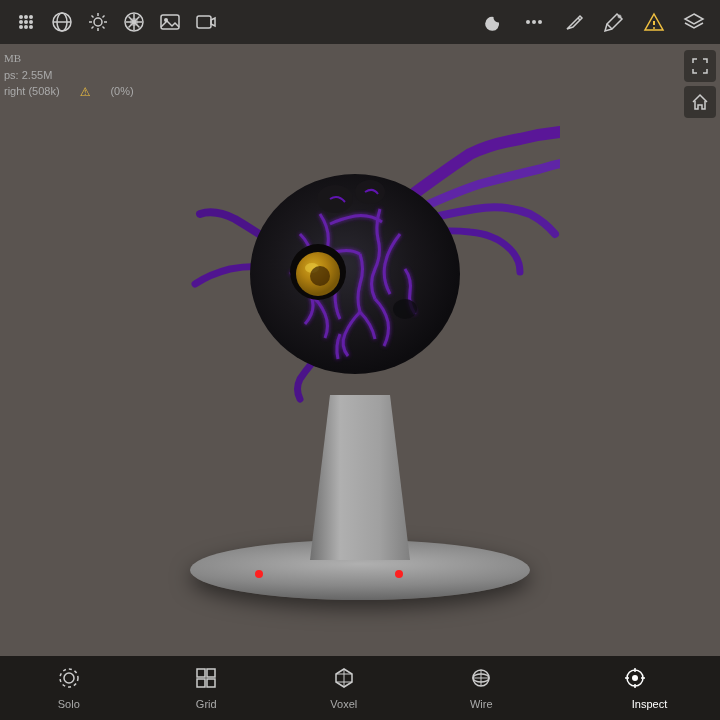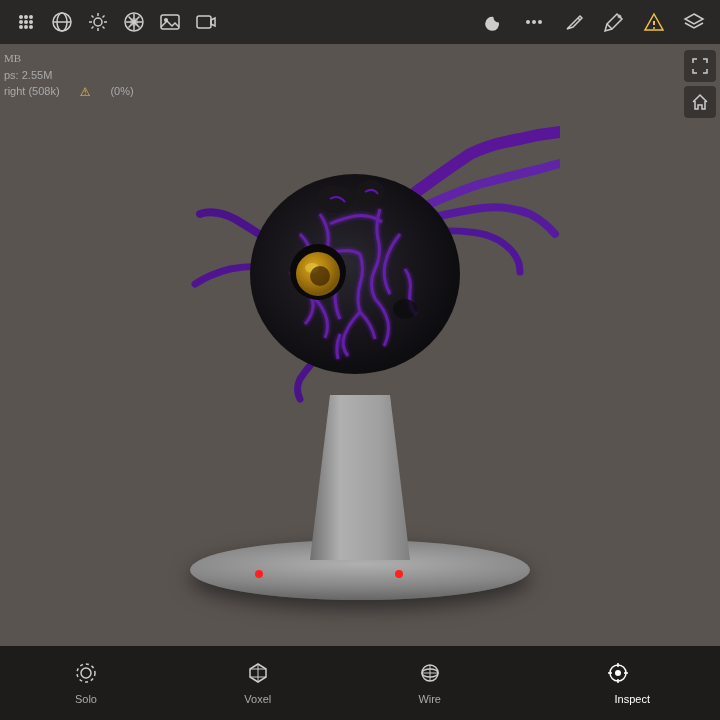--- a/index.html
+++ b/index.html
@@ -133,21 +133,21 @@
       width: 400px;
       height: 380px;
     }
 
     
     #bottom-toolbar {
       position: absolute;
       bottom: 0;
       left: 0;
       right: 0;
-      height: 74px;
+      height: 64px;
       background: #1e1c1a;
       display: flex;
       align-items: center;
       justify-content: space-around;
       z-index: 10;
     }
     .bottom-tool {
       display: flex;
       flex-direction: column;
       align-items: center;
@@ -389,20 +389,31 @@
   <div class="bottom-tool">
     <div class="tool-icon">
       <svg width="24" height="24" viewBox="0 0 24 24">
           <circle cx="12" cy="12" r="5" stroke="#ccc" stroke-width="1.5" fill="none"></circle>
           <circle cx="12" cy="12" r="9" stroke="#ccc" stroke-width="1.5" fill="none" stroke-dasharray="3 3"></circle>
         </svg>
     </div>
     <div class="tool-label">Solo</div>
   </div>
 
+  <div class="bottom-tool">
+    <div class="tool-icon">
+      <svg width="24" height="24" viewBox="0 0 24 24">
+          <rect x="3" y="3" width="8" height="8" stroke="#ccc" stroke-width="1.5" fill="none"></rect>
+          <rect x="13" y="3" width="8" height="8" stroke="#ccc" stroke-width="1.5" fill="none"></rect>
+          <rect x="3" y="13" width="8" height="8" stroke="#ccc" stroke-width="1.5" fill="none"></rect>
+          <rect x="13" y="13" width="8" height="8" stroke="#ccc" stroke-width="1.5" fill="none"></rect>
+        </svg>
+    </div>
+    <div class="tool-label">Grid</div>
+  </div>
 
 
   <div class="bottom-tool">
     <div class="tool-icon">
       <svg width="24" height="24" viewBox="0 0 24 24">
           <path d="M12 3 L20 8 L20 16 L12 21 L4 16 L4 8 Z" stroke="#ccc" stroke-width="1.5" fill="none"></path>
           <path d="M12 3 L12 21" stroke="#ccc" stroke-width="1"></path>
           <path d="M4 8 L20 8" stroke="#ccc" stroke-width="1"></path>
           <path d="M4 16 L20 16" stroke="#ccc" stroke-width="1"></path>
         </svg>

